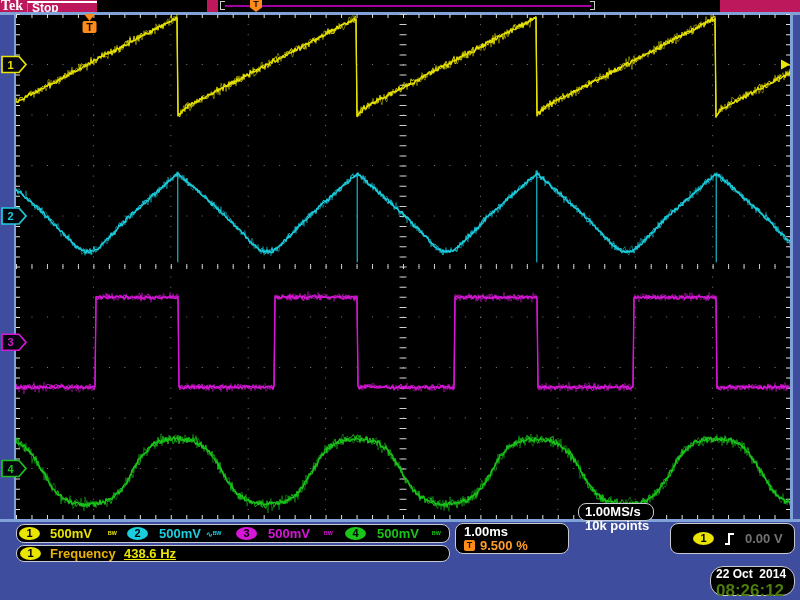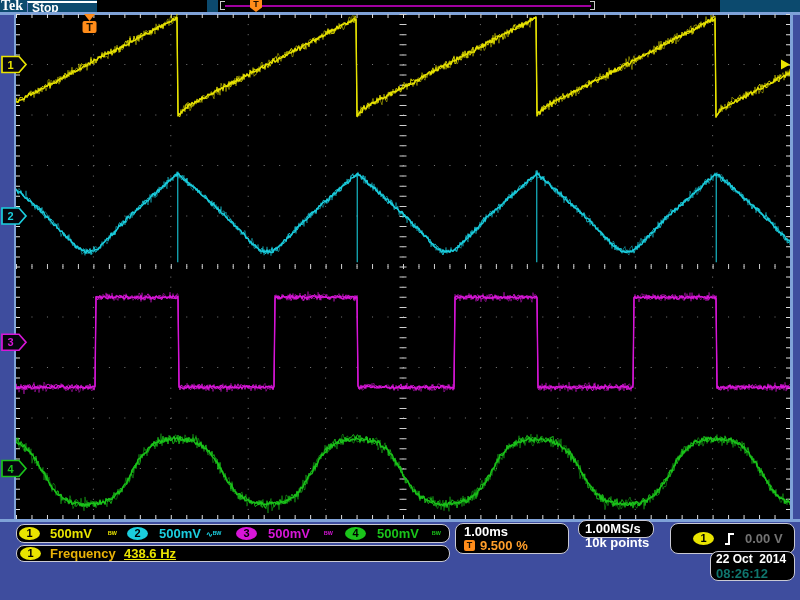--- a/index.html
+++ b/index.html
@@ -1,17 +1,17 @@
 <!DOCTYPE html>
 <html><head>
 <meta charset="utf-8">
 <style>
   html,body{margin:0;padding:0;background:#222;}
   #scope{position:relative;width:800px;height:600px;background:#3E4D9E;overflow:hidden;font-family:"Liberation Sans",sans-serif;}
-  .topbar{position:absolute;left:0;top:0;width:800px;height:12px;background:#0c4a6e;}
+  .topbar{position:absolute;left:0;top:0;width:800px;height:12px;background:#be185d;}
   .tek{position:absolute;left:1px;top:-2px;color:#fff;font:bold 14px "Liberation Serif",serif;}
   .stopbox{position:absolute;left:27px;top:1px;width:69px;height:11px;border-top:2px solid #ffffff;border-left:1px solid #7288c8;border-right:1px solid #0a1040;}
   .stoptxt{position:absolute;left:4px;top:-2px;color:#fff;font:bold 12px "Liberation Sans",sans-serif;}
   .blackbox1{position:absolute;left:97px;top:0;width:110px;height:12px;background:#000;}
   .previewblack{position:absolute;left:218px;top:0;width:502px;height:12px;background:#000;}
   .brk{position:absolute;top:1px;width:4px;height:7px;border-top:1.5px solid #ccc;border-bottom:1.5px solid #ccc;}
   .brkL{left:2px;border-left:1.5px solid #ccc;}
   .brkR{left:372px;border-right:1.5px solid #ccc;}
   .pline{position:absolute;left:7px;top:5px;width:366px;height:2px;background:#A000A0;}
   .tflag{position:absolute;left:32px;top:0;width:12px;height:12px;background:#FF8C1A;clip-path:polygon(0 0,100% 0,100% 62%,50% 100%,0 62%);color:#201000;font:bold 9px "Liberation Sans",sans-serif;text-align:center;line-height:9px;}
@@ -146,30 +146,30 @@
     <span class="rtx" style="left:33px;top:0px;color:#eab308;">Frequency</span>
     <span class="rtx" style="left:107px;top:0px;color:#E9E400;text-decoration:underline;">438.6 Hz</span>
   </div>
 
   <div class="bbox" style="left:455px;top:523px;width:114px;height:31px;">
     <span class="rtx" style="left:8px;top:0px;color:#fff;">1.00ms</span>
     <div class="osq" style="left:8px;top:16px;">T</div>
     <span class="rtx" style="left:24px;top:14px;color:#FF9E2A;">9.500 %</span>
   </div>
 
-  <div class="bbox" style="left:578px;top:520px;width:76px;height:18px;">
+  <div class="bbox" style="left:578px;top:503px;width:76px;height:18px;">
     <span class="rtx" style="left:6px;top:0px;color:#fff;">1.00MS/s</span>
     <span class="rtx" style="left:6px;top:14px;color:#fff;">10k points</span>
   </div>
 
   <div class="bbox" style="left:670px;top:523px;width:125px;height:31px;">
     <div class="oval" style="left:22px;top:8px;background:#E9E400;">1</div>
     <svg width="14" height="15" style="position:absolute;left:52px;top:7px;">
         <path d="M2 13 h4 v-10 h5" stroke="#fff" stroke-width="2" fill="none"></path>
       </svg>
     <span class="rtx" style="left:74px;top:7px;color:#737373;">0.00 V</span>
   </div>
 
-  <div class="bbox" style="left:710px;top:551px;width:85px;height:30px;border-radius:8px;">
+  <div class="bbox" style="left:710px;top:566px;width:85px;height:30px;border-radius:13px;">
     <span class="rtx" style="left:5px;top:0px;color:#fff;font-size:12px;">22 Oct  2014</span>
-    <span class="rtx" style="left:5px;top:14px;color:#0f766e;font-size:13px;text-align:right;">08:26:12</span>
+    <span class="rtx" style="left:5px;top:14px;color:#4d7c0f;font-size:17px;text-align:right;">08:26:12</span>
   </div>
 </div>
 
 </body></html>

